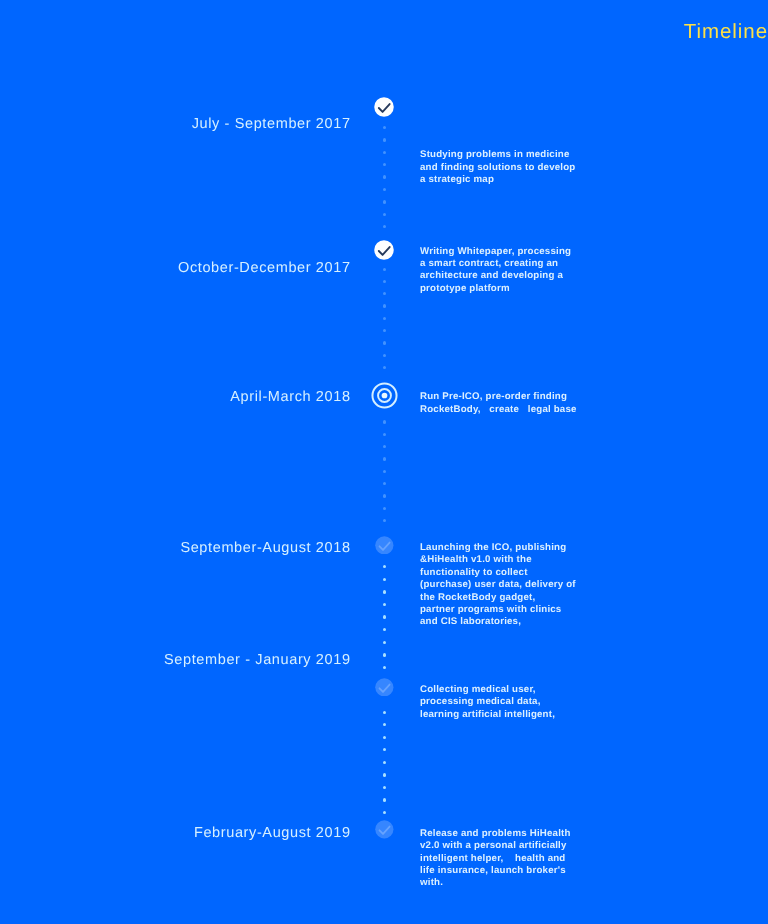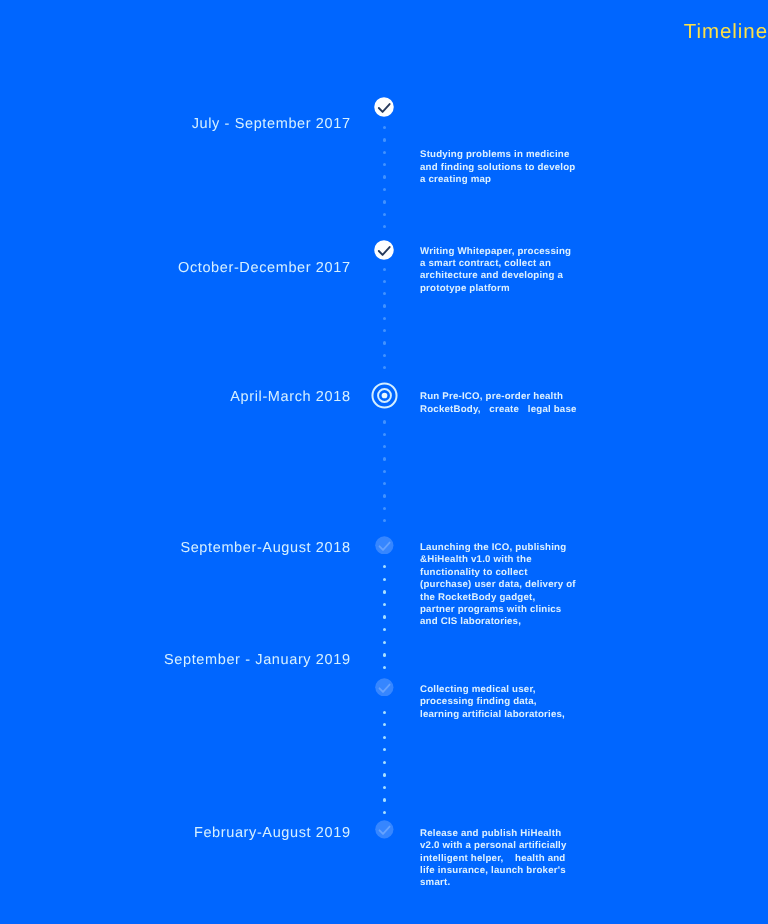--- a/index.html
+++ b/index.html
@@ -142,68 +142,68 @@
 
   <div id="rows-layer">
     <div class="row">
       <div class="label" style="top: 100px; margin-top: 16px;">July - September 2017</div>
       <div class="marker" style="width: 20px; height: 20px; left: 374.3px; top: 96.6px;">
           <svg width="20" height="20" viewBox="0 0 19.7 19.7">
             <circle cx="9.85" cy="9.85" r="9.6" fill="#fdfeff"></circle>
             <path d="M4.75 10.85 L8.45 14.7 L15.4 6.9" fill="none" stroke="#25395c" stroke-width="1.85" stroke-linecap="round" stroke-linejoin="round"></path>
           </svg>
         </div>
-      <div class="desc" style="top: 102.4px; margin-top: 47px;"><div class="desc-line">Studying problems in medicine</div><div class="desc-line">and finding solutions to develop</div><div class="desc-line">a creating map</div></div>
+      <div class="desc" style="top: 102.4px; margin-top: 47px;"><div class="desc-line">Studying problems in medicine</div><div class="desc-line">and finding solutions to develop</div><div class="desc-line">a strategic map</div></div>
     </div>
     <div class="row">
       <div class="label" style="top: 260px;">October-December 2017</div>
       <div class="marker" style="width: 20px; height: 20px; left: 374.3px; top: 239.8px;">
           <svg width="20" height="20" viewBox="0 0 19.7 19.7">
             <circle cx="9.85" cy="9.85" r="9.6" fill="#fdfeff"></circle>
             <path d="M4.75 10.85 L8.45 14.7 L15.4 6.9" fill="none" stroke="#25395c" stroke-width="1.85" stroke-linecap="round" stroke-linejoin="round"></path>
           </svg>
         </div>
-      <div class="desc" style="top: 245.5px;"><div class="desc-line">Writing Whitepaper, processing</div><div class="desc-line">a smart contract, collect an</div><div class="desc-line">architecture and developing a</div><div class="desc-line">prototype platform</div></div>
+      <div class="desc" style="top: 245.5px;"><div class="desc-line">Writing Whitepaper, processing</div><div class="desc-line">a smart contract, creating an</div><div class="desc-line">architecture and developing a</div><div class="desc-line">prototype platform</div></div>
     </div>
     <div class="row">
       <div class="label" style="top: 389px;">April-March 2018</div>
       <div class="marker" style="width: 27px; height: 27px; left: 370.8px; top: 381.5px;">
           <svg width="27" height="27" viewBox="0 0 27 27">
             <circle cx="13.5" cy="13.5" r="12.05" fill="none" stroke="#d3eeff" stroke-width="2.0"></circle>
             <circle cx="13.5" cy="13.5" r="6.45" fill="none" stroke="#d3eeff" stroke-width="1.95"></circle>
             <circle cx="13.5" cy="13.5" r="2.85" fill="#e9f7ff"></circle>
           </svg>
         </div>
-      <div class="desc" style="top: 391.3px;"><div class="desc-line">Run Pre-ICO, pre-order health</div><div class="desc-line">RocketBody,   create   legal base</div></div>
+      <div class="desc" style="top: 391.3px;"><div class="desc-line">Run Pre-ICO, pre-order finding</div><div class="desc-line">RocketBody,   create   legal base</div></div>
     </div>
     <div class="row">
       <div class="label" style="top: 540.2px;">September-August 2018</div>
       <div class="marker" style="width: 18.7px; height: 18.7px; left: 374.95px; top: 535.65px;">
           <svg width="18.7" height="18.7" viewBox="0 0 19.7 19.7">
             <circle cx="9.85" cy="9.85" r="9.6" fill="rgba(255,255,255,0.21)"></circle>
             <path d="M4.75 10.85 L8.45 14.7 L15.4 6.9" fill="none" stroke="rgba(255,255,255,0.24)" stroke-width="1.85" stroke-linecap="round" stroke-linejoin="round"></path>
           </svg>
         </div>
       <div class="desc" style="top: 542px;"><div class="desc-line">Launching the ICO, publishing</div><div class="desc-line">&amp;HiHealth v1.0 with the</div><div class="desc-line">functionality to collect</div><div class="desc-line">(purchase) user data, delivery of</div><div class="desc-line">the RocketBody gadget,</div><div class="desc-line">partner programs with clinics</div><div class="desc-line">and CIS laboratories,</div></div>
     </div>
     <div class="row">
       <div class="label" style="top: 652px;">September - January 2019</div>
       <div class="marker" style="width: 18.7px; height: 18.7px; left: 374.95px; top: 677.55px;">
           <svg width="18.7" height="18.7" viewBox="0 0 19.7 19.7">
             <circle cx="9.85" cy="9.85" r="9.6" fill="rgba(255,255,255,0.21)"></circle>
             <path d="M4.75 10.85 L8.45 14.7 L15.4 6.9" fill="none" stroke="rgba(255,255,255,0.24)" stroke-width="1.85" stroke-linecap="round" stroke-linejoin="round"></path>
           </svg>
         </div>
-      <div class="desc" style="top: 684px;"><div class="desc-line">Collecting medical user,</div><div class="desc-line">processing finding data,</div><div class="desc-line">learning artificial laboratories,</div></div>
+      <div class="desc" style="top: 684px;"><div class="desc-line">Collecting medical user,</div><div class="desc-line">processing medical data,</div><div class="desc-line">learning artificial intelligent,</div></div>
     </div>
     <div class="row">
       <div class="label" style="top: 825.1px;">February-August 2019</div>
       <div class="marker" style="width: 18.7px; height: 18.7px; left: 374.95px; top: 820.15px;">
           <svg width="18.7" height="18.7" viewBox="0 0 19.7 19.7">
             <circle cx="9.85" cy="9.85" r="9.6" fill="rgba(255,255,255,0.21)"></circle>
             <path d="M4.75 10.85 L8.45 14.7 L15.4 6.9" fill="none" stroke="rgba(255,255,255,0.24)" stroke-width="1.85" stroke-linecap="round" stroke-linejoin="round"></path>
           </svg>
         </div>
-      <div class="desc" style="top: 827.8px;"><div class="desc-line">Release and publish HiHealth</div><div class="desc-line">v2.0 with a personal artificially</div><div class="desc-line">intelligent helper,    health and</div><div class="desc-line">life insurance, launch broker's</div><div class="desc-line">smart.</div></div>
+      <div class="desc" style="top: 827.8px;"><div class="desc-line">Release and problems HiHealth</div><div class="desc-line">v2.0 with a personal artificially</div><div class="desc-line">intelligent helper,    health and</div><div class="desc-line">life insurance, launch broker's</div><div class="desc-line">with.</div></div>
     </div>
   </div>
 
 </div>
 
 </body></html>

